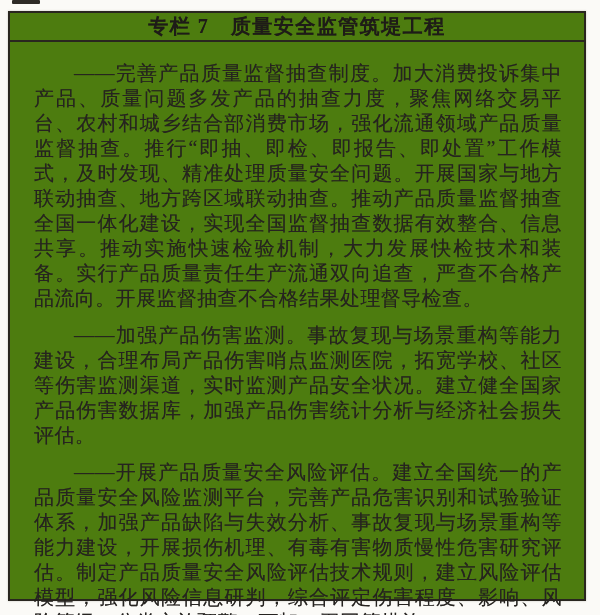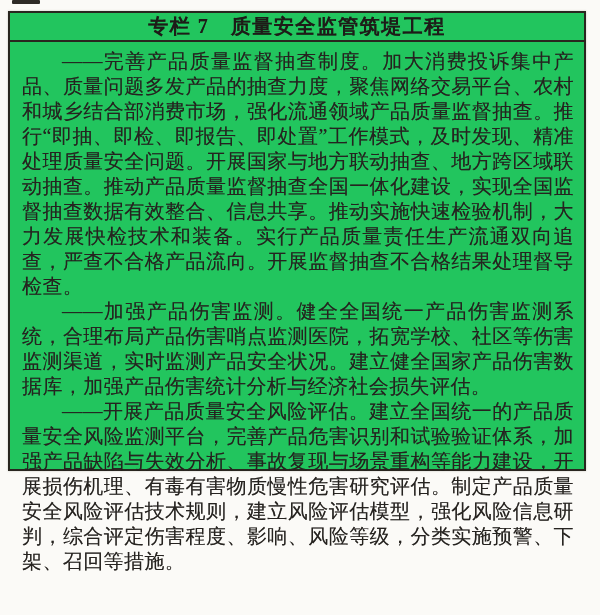--- a/index.html
+++ b/index.html
@@ -24,24 +24,24 @@
     width: 28px;
     height: 4px;
     background: #2e2b27;
     border-radius: 1px;
   }
   .panel {
     position: absolute;
     left: 8px;
     top: 11px;
     width: 578px;
-    height: 460px;
+    height: 590px;
     box-sizing: border-box;
     border: 2px solid #29261f;
-    background: #22c55e;
+    background: #4d7c0f;
     box-shadow: 0 0 2px rgba(60,55,45,0.25);
   }
   .panel-title {
     height: 27px;
     line-height: 27px;
     box-sizing: content-box;
     border-bottom: 2px solid #29261f;
     text-align: center;
     font-weight: bold;
     font-size: 20px;
@@ -53,30 +53,30 @@
     padding: 7px 10px 0 12px;
     font-size: 20px;
     line-height: 25px;
     letter-spacing: 0.4px;
     text-align: justify;
     text-justify: inter-ideograph;
     color: #262320;
     text-shadow: 0 0 0.4px rgba(25,22,18,0.45);
   }
   .panel-body p {
-    margin: 0;
+    margin: 12px;
     padding: 0;
     text-indent: 2em;
   }
 </style>
 </head>
 <body>
 
 <div class="scan-artifact"></div>
 
 <div class="panel">
   <div class="panel-title">专栏 7　质量安全监管筑堤工程</div>
   <div class="panel-body">
     <p>——完善产品质量监督抽查制度。加大消费投诉集中产品、质量问题多发产品的抽查力度，聚焦网络交易平台、农村和城乡结合部消费市场，强化流通领域产品质量监督抽查。推行“即抽、即检、即报告、即处置”工作模式，及时发现、精准处理质量安全问题。开展国家与地方联动抽查、地方跨区域联动抽查。推动产品质量监督抽查全国一体化建设，实现全国监督抽查数据有效整合、信息共享。推动实施快速检验机制，大力发展快检技术和装备。实行产品质量责任生产流通双向追查，严查不合格产品流向。开展监督抽查不合格结果处理督导检查。</p>
-    <p>——加强产品伤害监测。健全全国统一产品伤害监测系统，合理布局产品伤害哨点监测医院，拓宽学校、社区等伤害监测渠道，实时监测产品安全状况。建立健全国家产品伤害数据库，加强产品伤害统计分析与经济社会损失评估。</p>
+    <p>——加强产品伤害监测。事故复现与场景重构等能力建设，合理布局产品伤害哨点监测医院，拓宽学校、社区等伤害监测渠道，实时监测产品安全状况。建立健全国家产品伤害数据库，加强产品伤害统计分析与经济社会损失评估。</p>
     <p>——开展产品质量安全风险评估。建立全国统一的产品质量安全风险监测平台，完善产品危害识别和试验验证体系，加强产品缺陷与失效分析、事故复现与场景重构等能力建设，开展损伤机理、有毒有害物质慢性危害研究评估。制定产品质量安全风险评估技术规则，建立风险评估模型，强化风险信息研判，综合评定伤害程度、影响、风险等级，分类实施预警、下架、召回等措施。</p>
   </div>
 </div>
 
 </body></html>

